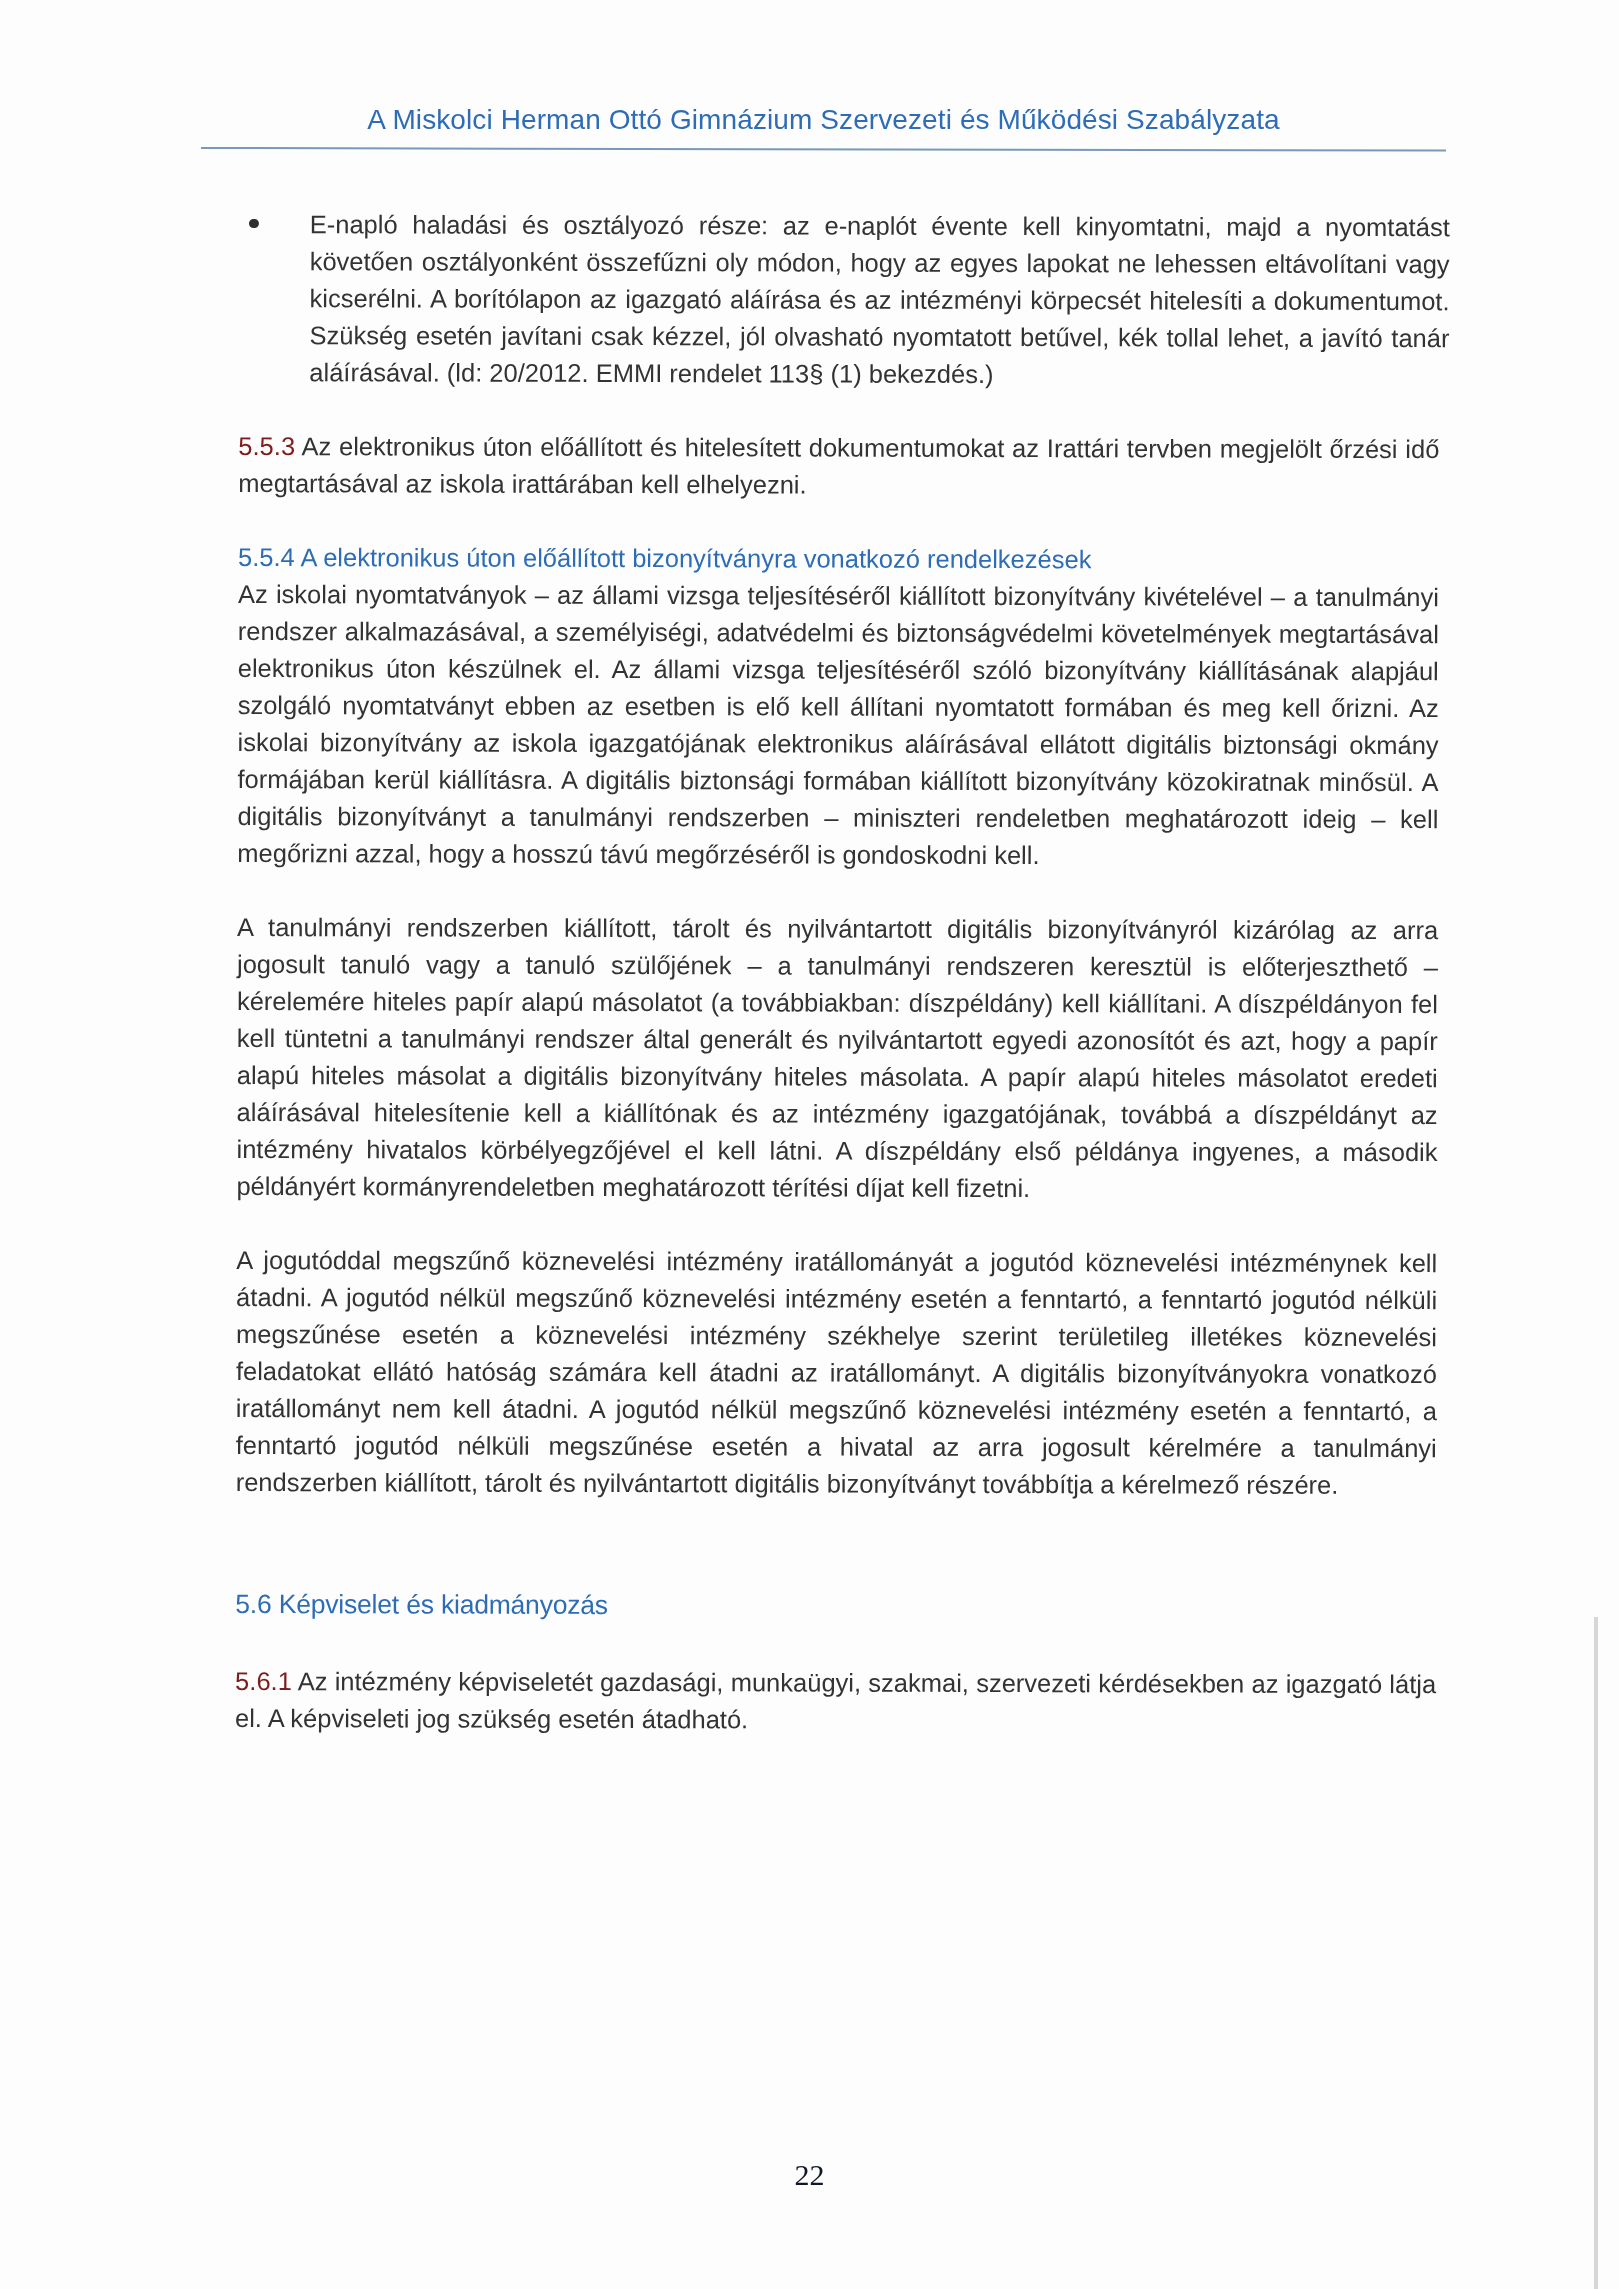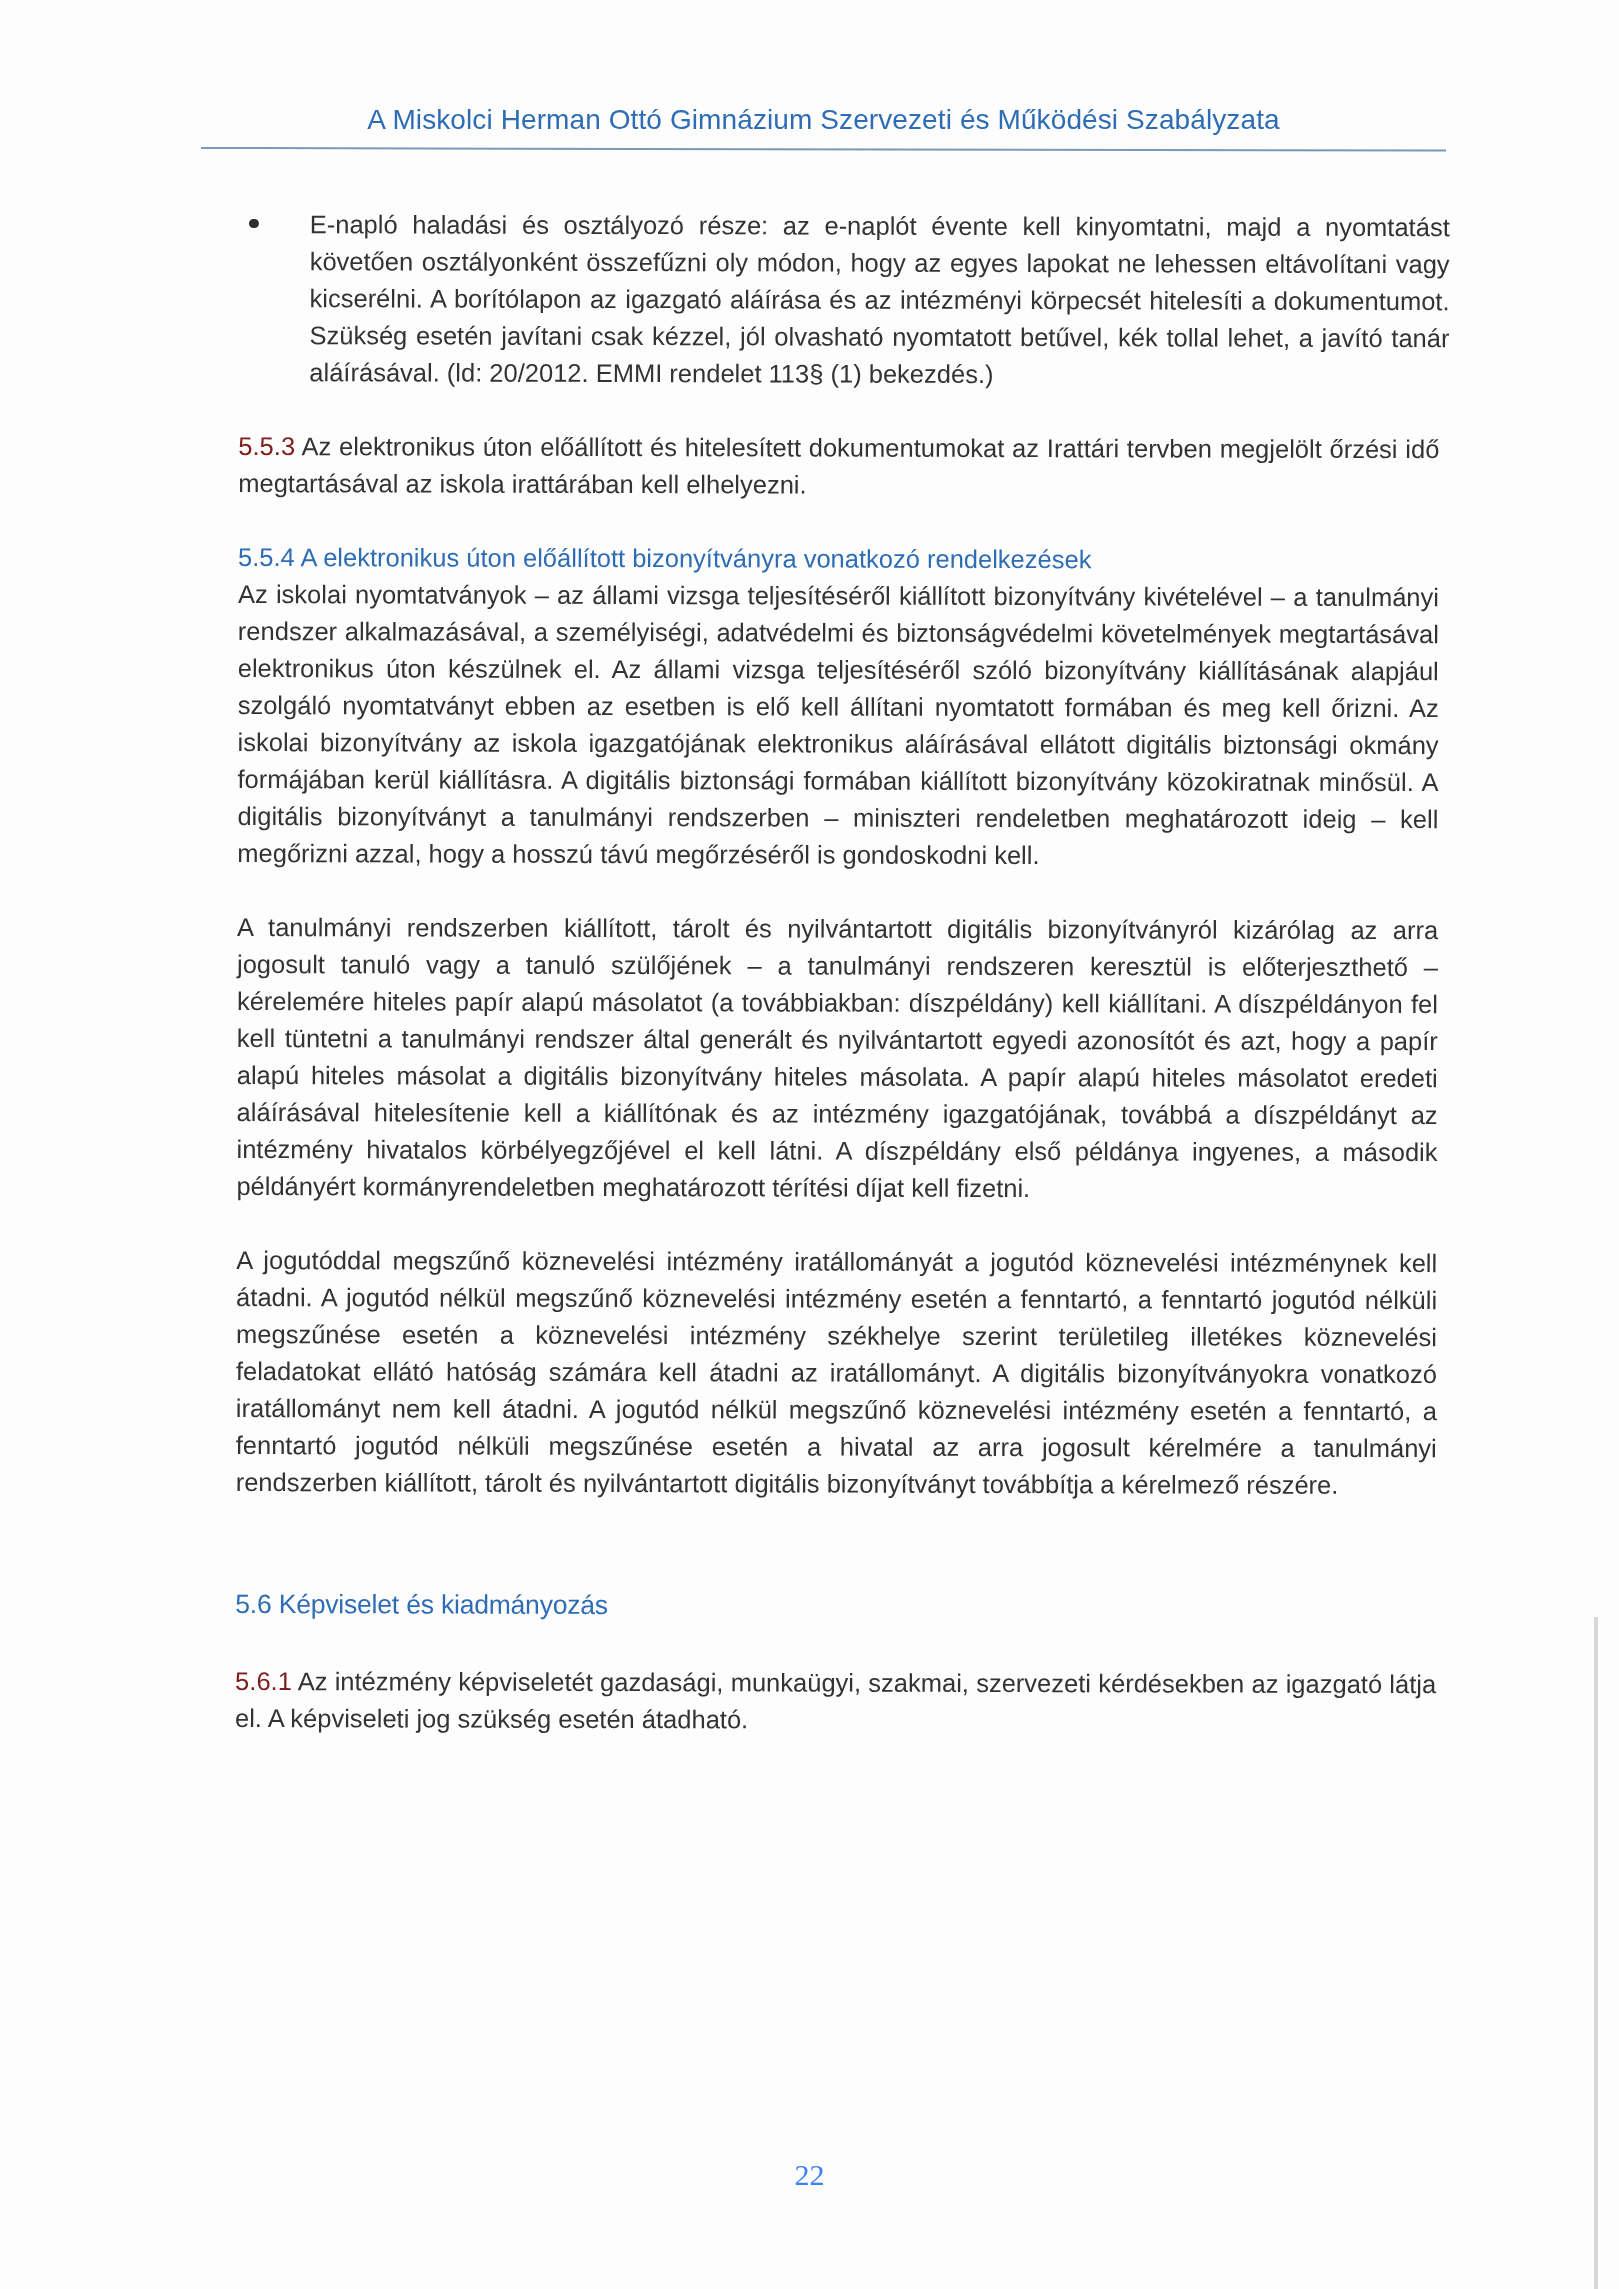--- a/index.html
+++ b/index.html
@@ -109,21 +109,21 @@
     .sec-561 {
       margin-top: 39px;
     }
     .page-number {
       position: absolute;
       left: 0; right: 0;
       top: 2158px;
       text-align: center;
       font-family: "Liberation Serif", "DejaVu Serif", serif;
       font-size: 30px;
-      color: #3b82f6;
+      color: #0f172a;
     }
   </style>
 </head>
 <body>
 
 <div class="page">
 
   <div class="scan-edge"></div>
 
   <div class="header">

